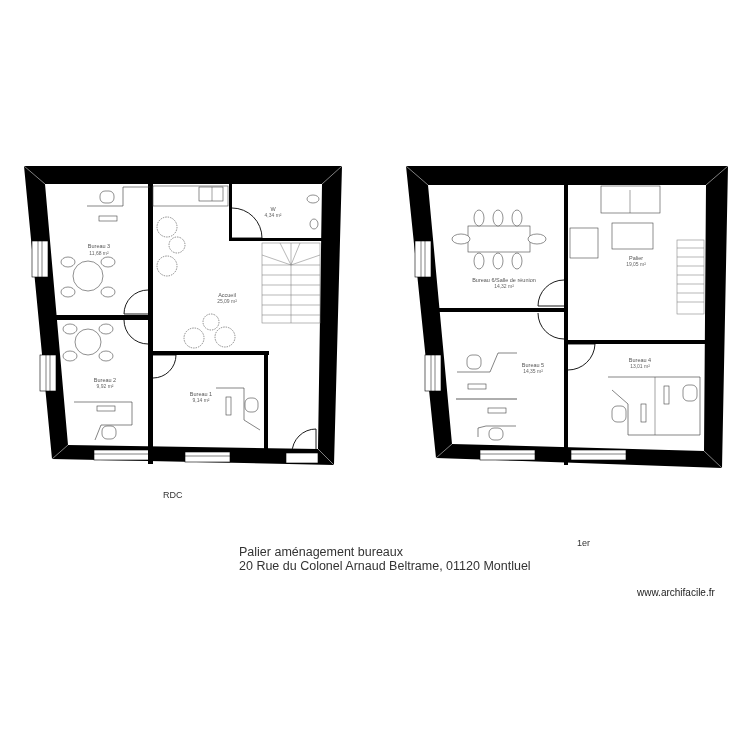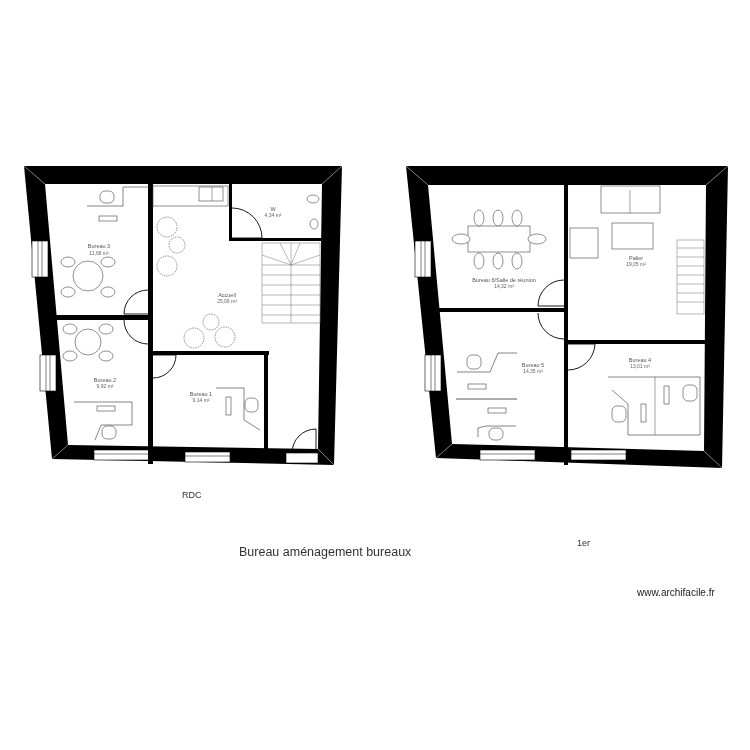--- a/index.html
+++ b/index.html
@@ -198,20 +198,21 @@
     <text class="room-area" x="504" y="288">14,32 m²</text>
     <text class="room-label" x="636" y="260">Palier</text>
     <text class="room-area" x="636" y="266">19,05 m²</text>
     <text class="room-label" x="533" y="367">Bureau 5</text>
     <text class="room-area" x="533" y="373">14,35 m²</text>
     <text class="room-label" x="640" y="362">Bureau 4</text>
     <text class="room-area" x="640" y="368">13,01 m²</text>
   </g>
 </svg>
 
-<div class="level-label" style="left:182px; top:490px;">RDC</div>
+<div class="level-label" style="left:163px; top:490px;">RDC</div>
 <div class="level-label" style="left:577px; top:516px;margin-top:22px;">1er</div>
 
 <div class="title-block">
-  <div>Bureau aménagement bureaux</div>
+  <div>Palier aménagement bureaux</div>
+  <div>20 Rue du Colonel Arnaud Beltrame, 01120 Montluel</div>
 </div>
 
 <div class="watermark">www.archifacile.fr</div>
 
 </body></html>

